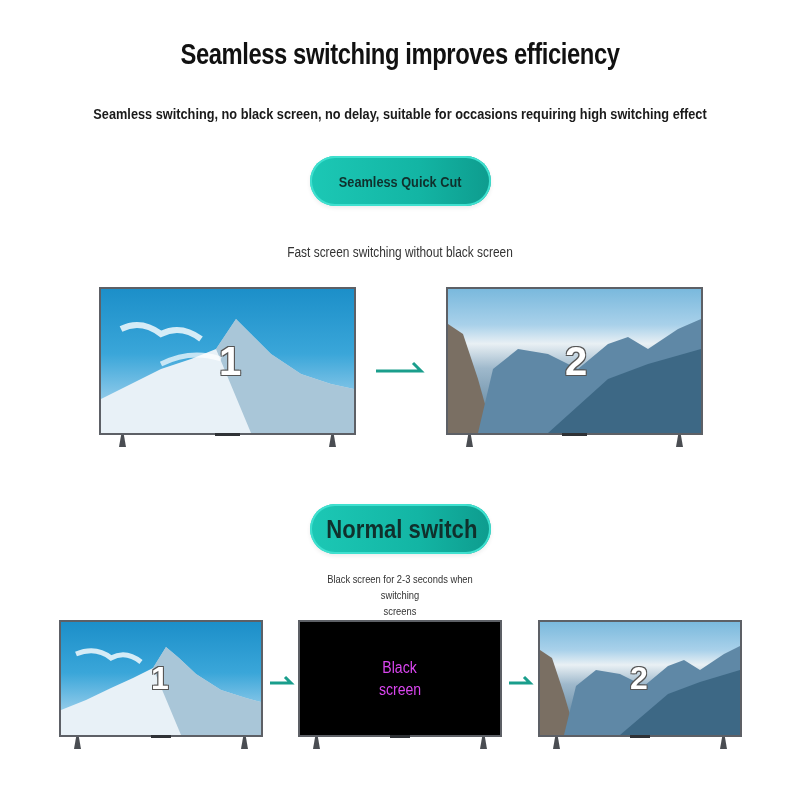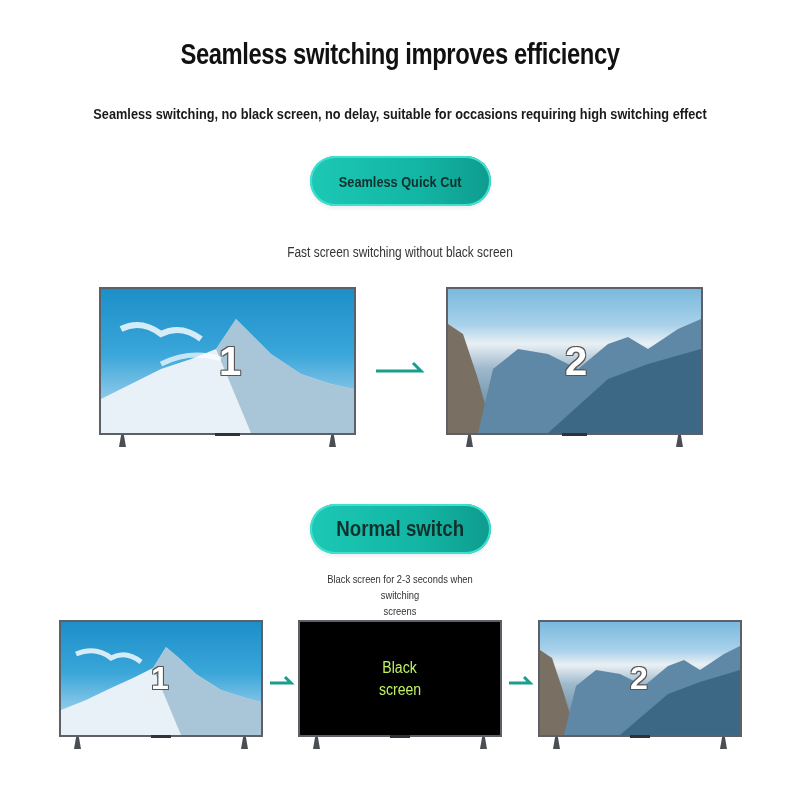--- a/index.html
+++ b/index.html
@@ -8,38 +8,38 @@
   .abs { position: absolute; }
   .title { left: 0; width: 800px; top: 38px; text-align: center; font-size: 29px;
            font-weight: bold; letter-spacing: -0.5px; transform: scaleX(0.82); transform-origin: center; }
   .subtitle { left: 0; width: 800px; top: 105px; text-align: center; font-size: 15px;
               font-weight: bold; color: #1a1a1a; transform: scaleX(0.85); transform-origin: center; }
   .pill { border-radius: 26px; background: linear-gradient(90deg, #1cc8b5 0%, #13b5a4 60%, #0e9c8e 100%);
           box-shadow: 0 0 0 2px #3fe0cf inset, 0 2px 4px rgba(0,0,0,0.08);
           display: flex; align-items: center; justify-content: center; color: #10302c; font-weight: bold; }
   .pill span { display: inline-block; transform: scaleX(0.85); }
   .pill1 { left: 310px; top: 156px; width: 181px; height: 50px; font-size: 15px; }
-  .pill2 { left: 310px; top: 504px; width: 181px; height: 50px; font-size: 22px; }
+  .pill2 { left: 310px; top: 504px; width: 181px; height: 50px; font-size: 26px; justify-content: flex-end; }
   .caption { left: 0; width: 800px; text-align: center; color: #333; transform: scaleX(0.85); transform-origin: center; }
   .cap1 { top: 244px; font-size: 14px; }
   .cap2 { left: 295px; width: 210px; top: 571px; font-size: 11px; line-height: 16px; }
 
   .tv { position: absolute; }
   .tv .frame { position: absolute; left: 0; top: 0; right: 0; border: 2px solid #5d6066; background: #5d6066; box-sizing: border-box; }
   .tv .screen { position: absolute; left: 0; top: 0; right: 0; bottom: 0; overflow: hidden; }
   .tv .bar { position: absolute; height: 3px; background: #2f3236; bottom: -3px; left: 45%; width: 10%; }
   .tv .leg { position: absolute; width: 7px; height: 12px; background: #4a4d52;
              clip-path: polygon(30% 0, 70% 0, 100% 100%, 0 100%); }
   .sky1 { background: linear-gradient(180deg, #1c8fc9 0%, #3aa6d9 45%, #7cc2e6 70%, #cfe6f2 100%); }
   .sky2 { background: linear-gradient(180deg, #7ab9dd 0%, #a9d1ea 25%, #e9f0f4 38%, #9fb9cc 55%, #4d7692 100%); }
   .mtn { position: absolute; left: 0; right: 0; bottom: 0; top: 0; }
   .num { position: absolute; font-weight: bold; color: #fff;
          text-shadow: -1px -1px 0 #555, 1px -1px 0 #555, -1px 1px 0 #555, 1px 1px 0 #555; }
   .black-screen { background: #000; display: flex; align-items: center; justify-content: center;
-                  color: #bef264; text-align: center; font-size: 16px; line-height: 22px; }
+                  color: #d946ef; text-align: center; font-size: 16px; line-height: 22px; }
   .black-screen span { display: inline-block; transform: scaleX(0.88); }
   .arrow { position: absolute; }
 </style>
 </head>
 <body>
 
 <div class="abs title">Seamless switching improves efficiency</div>
 <div class="abs subtitle">Seamless switching, no black screen, no delay, suitable for occasions requiring high switching effect</div>
 
 <div class="abs pill pill1">

